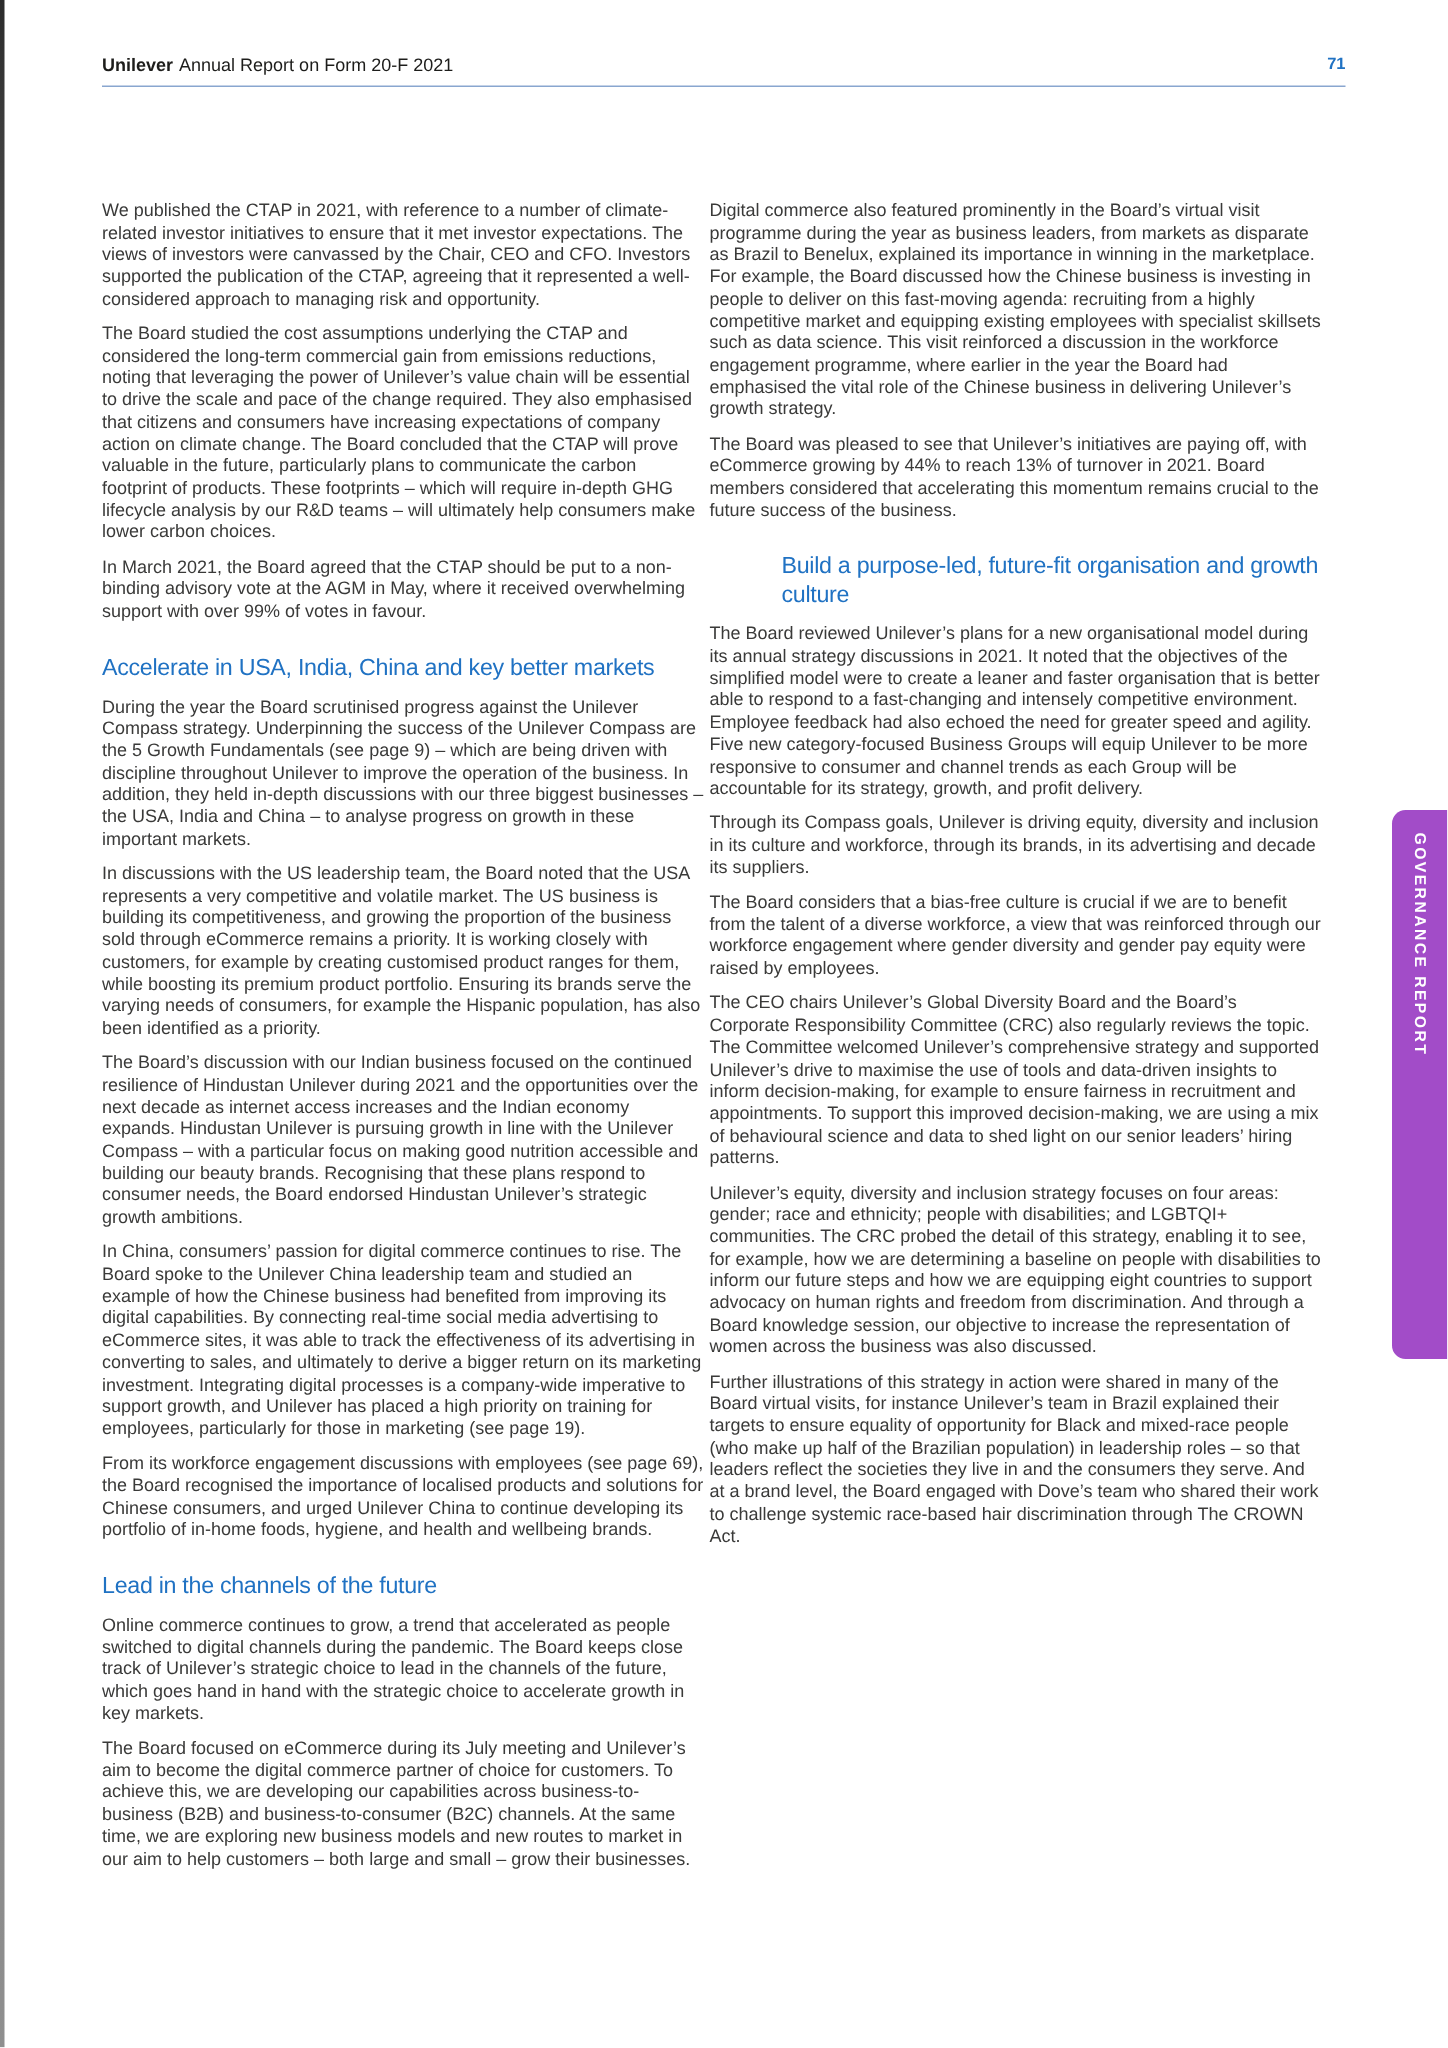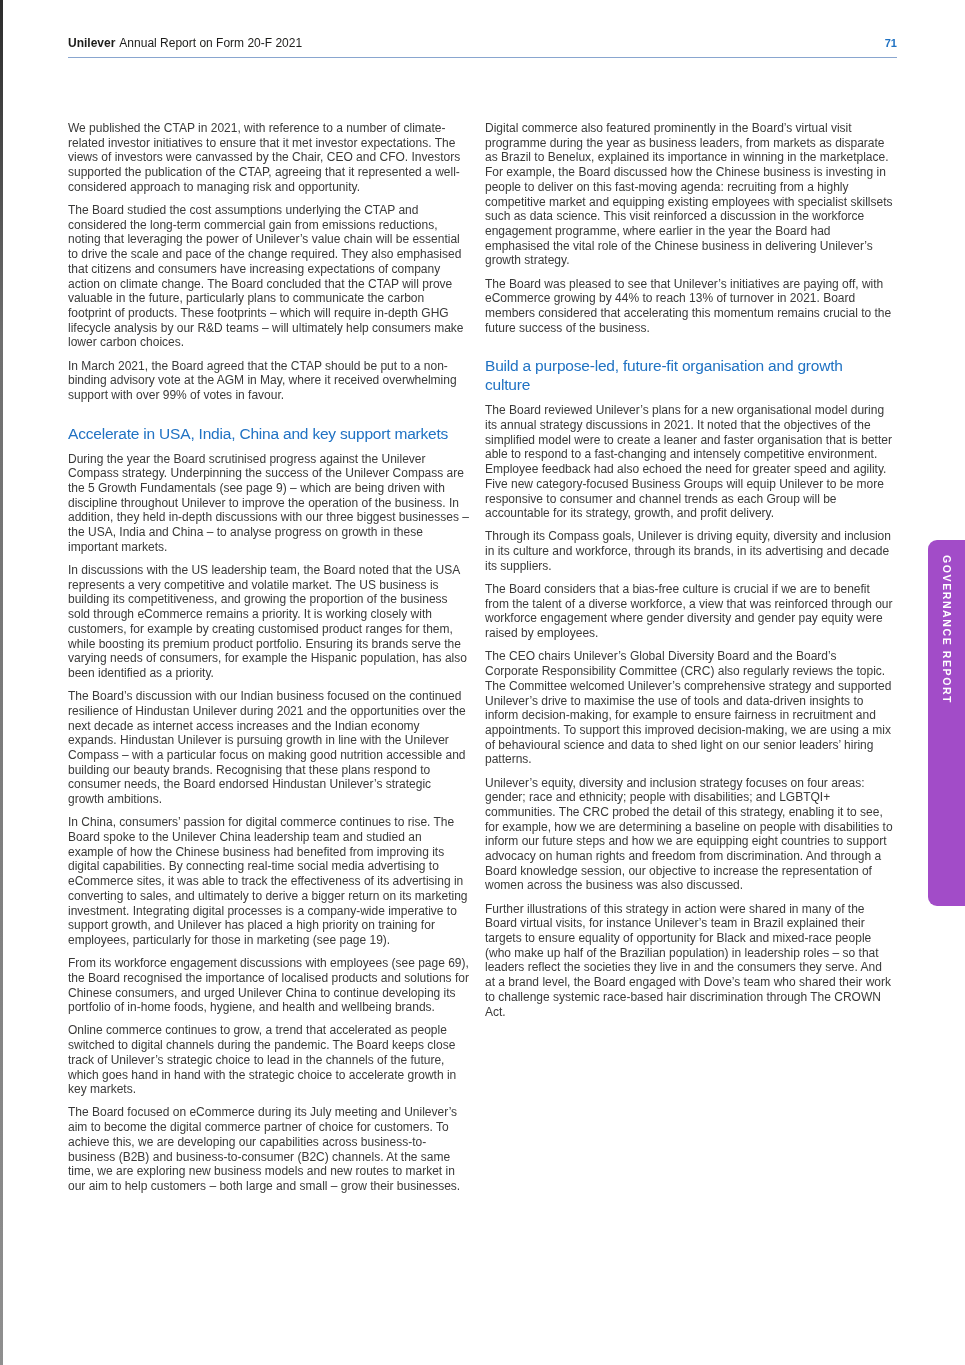--- a/index.html
+++ b/index.html
@@ -31,42 +31,42 @@
   }
   .brand { font-weight: bold; }
   .title { margin-left: 4px; }
   .pagenum {
     font-weight: bold;
     color: var(--page-number-blue, #2072c3);
     font-size: 11px;
   }
   .columns {
     position: absolute;
-    left: 68px; top: 121px;
+    left: 68px; top: 133px;
     width: 829px;
     display: flex;
-    gap: 16px;
+    gap: 4px;
   }
   .col-left  { width: 401px; }
   .col-right { width: 408px; }
   p.body {
     font-size: 12px;
     line-height: 14.7px;
     color: var(--body-text, #3a3a39);
     margin: 0 0 8.5px 0;
   }
   h2.heading {
     font-size: 15.5px;
     line-height: 19px;
     letter-spacing: -0.2px;
     font-weight: normal;
     color: var(--heading-blue, #2072c3);
     margin: 21px 0 9px 0;
   }
-  h2.heading.narrow { max-width: 360px; }
+  h2.heading.narrow { max-width: 360px; margin-left: 48px; }
   .gov-tab {
     position: absolute;
     right: 0; top: 540px;
     width: 37px; height: 366px;
     background: var(--tab-purple, #a24cc8);
     border-radius: 9px 0 0 9px;
     display: flex;
     justify-content: center;
     align-items: flex-start;
     box-sizing: border-box;
@@ -92,26 +92,27 @@
       <span class="brand">Unilever</span><span class="title">Annual Report on Form 20-F 2021</span>
     </div>
     <span class="pagenum">71</span>
   </div>
 
   <div class="columns">
     <div class="col-left">
       <p class="body">We published the CTAP in 2021, with reference to a number of climate-related investor initiatives to ensure that it met investor expectations. The views of investors were canvassed by the Chair, CEO and CFO. Investors supported the publication of the CTAP, agreeing that it represented a well-considered approach to managing risk and opportunity.</p>
       <p class="body">The Board studied the cost assumptions underlying the CTAP and considered the long-term commercial gain from emissions reductions, noting that leveraging the power of Unilever’s value chain will be essential to drive the scale and pace of the change required. They also emphasised that citizens and consumers have increasing expectations of company action on climate change. The Board concluded that the CTAP will prove valuable in the future, particularly plans to communicate the carbon footprint of products. These footprints – which will require in-depth GHG lifecycle analysis by our R&amp;D teams – will ultimately help consumers make lower carbon choices.</p>
       <p class="body">In March 2021, the Board agreed that the CTAP should be put to a non-binding advisory vote at the AGM in May, where it received overwhelming support with over 99% of votes in favour.</p>
-      <h2 class="heading">Accelerate in USA, India, China and key support markets</h2>
+      <h2 class="heading">Accelerate in USA, India, China and key better markets</h2>
       <p class="body">During the year the Board scrutinised progress against the Unilever Compass strategy. Underpinning the success of the Unilever Compass are the 5 Growth Fundamentals (see page 9) – which are being driven with discipline throughout Unilever to improve the operation of the business. In addition, they held in-depth discussions with our three biggest businesses – the USA, India and China – to analyse progress on growth in these important markets.</p>
       <p class="body">In discussions with the US leadership team, the Board noted that the USA represents a very competitive and volatile market. The US business is building its competitiveness, and growing the proportion of the business sold through eCommerce remains a priority. It is working closely with customers, for example by creating customised product ranges for them, while boosting its premium product portfolio. Ensuring its brands serve the varying needs of consumers, for example the Hispanic population, has also been identified as a priority.</p>
       <p class="body">The Board’s discussion with our Indian business focused on the continued resilience of Hindustan Unilever during 2021 and the opportunities over the next decade as internet access increases and the Indian economy expands. Hindustan Unilever is pursuing growth in line with the Unilever Compass – with a particular focus on making good nutrition accessible and building our beauty brands. Recognising that these plans respond to consumer needs, the Board endorsed Hindustan Unilever’s strategic growth ambitions.</p>
       <p class="body">In China, consumers’ passion for digital commerce continues to rise. The Board spoke to the Unilever China leadership team and studied an example of how the Chinese business had benefited from improving its digital capabilities. By connecting real-time social media advertising to eCommerce sites, it was able to track the effectiveness of its advertising in converting to sales, and ultimately to derive a bigger return on its marketing investment. Integrating digital processes is a company-wide imperative to support growth, and Unilever has placed a high priority on training for employees, particularly for those in marketing (see page 19).</p>
       <p class="body">From its workforce engagement discussions with employees (see page 69), the Board recognised the importance of localised products and solutions for Chinese consumers, and urged Unilever China to continue developing its portfolio of in-home foods, hygiene, and health and wellbeing brands.</p>
+      <h2 class="heading">Lead in the channels of the future</h2>
       <p class="body">Online commerce continues to grow, a trend that accelerated as people switched to digital channels during the pandemic. The Board keeps close track of Unilever’s strategic choice to lead in the channels of the future, which goes hand in hand with the strategic choice to accelerate growth in key markets.</p>
       <p class="body">The Board focused on eCommerce during its July meeting and Unilever’s aim to become the digital commerce partner of choice for customers. To achieve this, we are developing our capabilities across business-to-business (B2B) and business-to-consumer (B2C) channels. At the same time, we are exploring new business models and new routes to market in our aim to help customers – both large and small – grow their businesses.</p>
     </div>
 
     <div class="col-right">
       <p class="body">Digital commerce also featured prominently in the Board’s virtual visit programme during the year as business leaders, from markets as disparate as Brazil to Benelux, explained its importance in winning in the marketplace. For example, the Board discussed how the Chinese business is investing in people to deliver on this fast-moving agenda: recruiting from a highly competitive market and equipping existing employees with specialist skillsets such as data science. This visit reinforced a discussion in the workforce engagement programme, where earlier in the year the Board had emphasised the vital role of the Chinese business in delivering Unilever’s growth strategy.</p>
       <p class="body">The Board was pleased to see that Unilever’s initiatives are paying off, with eCommerce growing by 44% to reach 13% of turnover in 2021. Board members considered that accelerating this momentum remains crucial to the future success of the business.</p>
       <h2 class="heading narrow">Build a purpose-led, future-fit organisation and growth culture</h2>
       <p class="body">The Board reviewed Unilever’s plans for a new organisational model during its annual strategy discussions in 2021. It noted that the objectives of the simplified model were to create a leaner and faster organisation that is better able to respond to a fast-changing and intensely competitive environment. Employee feedback had also echoed the need for greater speed and agility. Five new category-focused Business Groups will equip Unilever to be more responsive to consumer and channel trends as each Group will be accountable for its strategy, growth, and profit delivery.</p>
       <p class="body">Through its Compass goals, Unilever is driving equity, diversity and inclusion in its culture and workforce, through its brands, in its advertising and decade its suppliers.</p>

